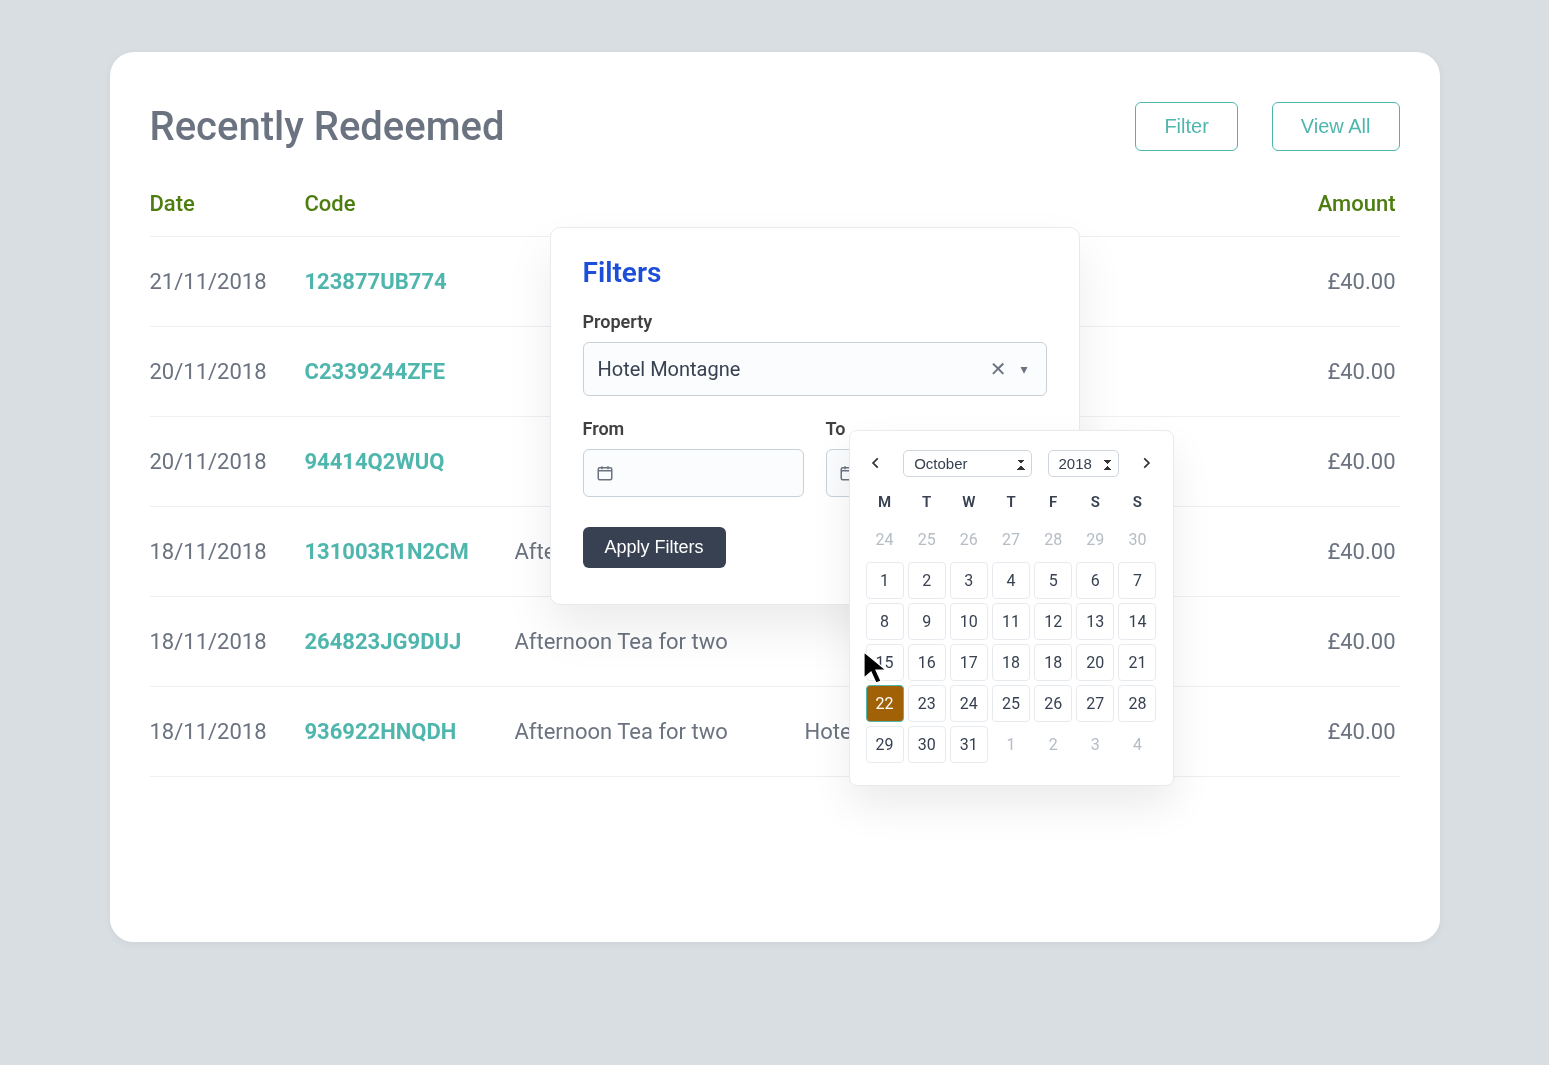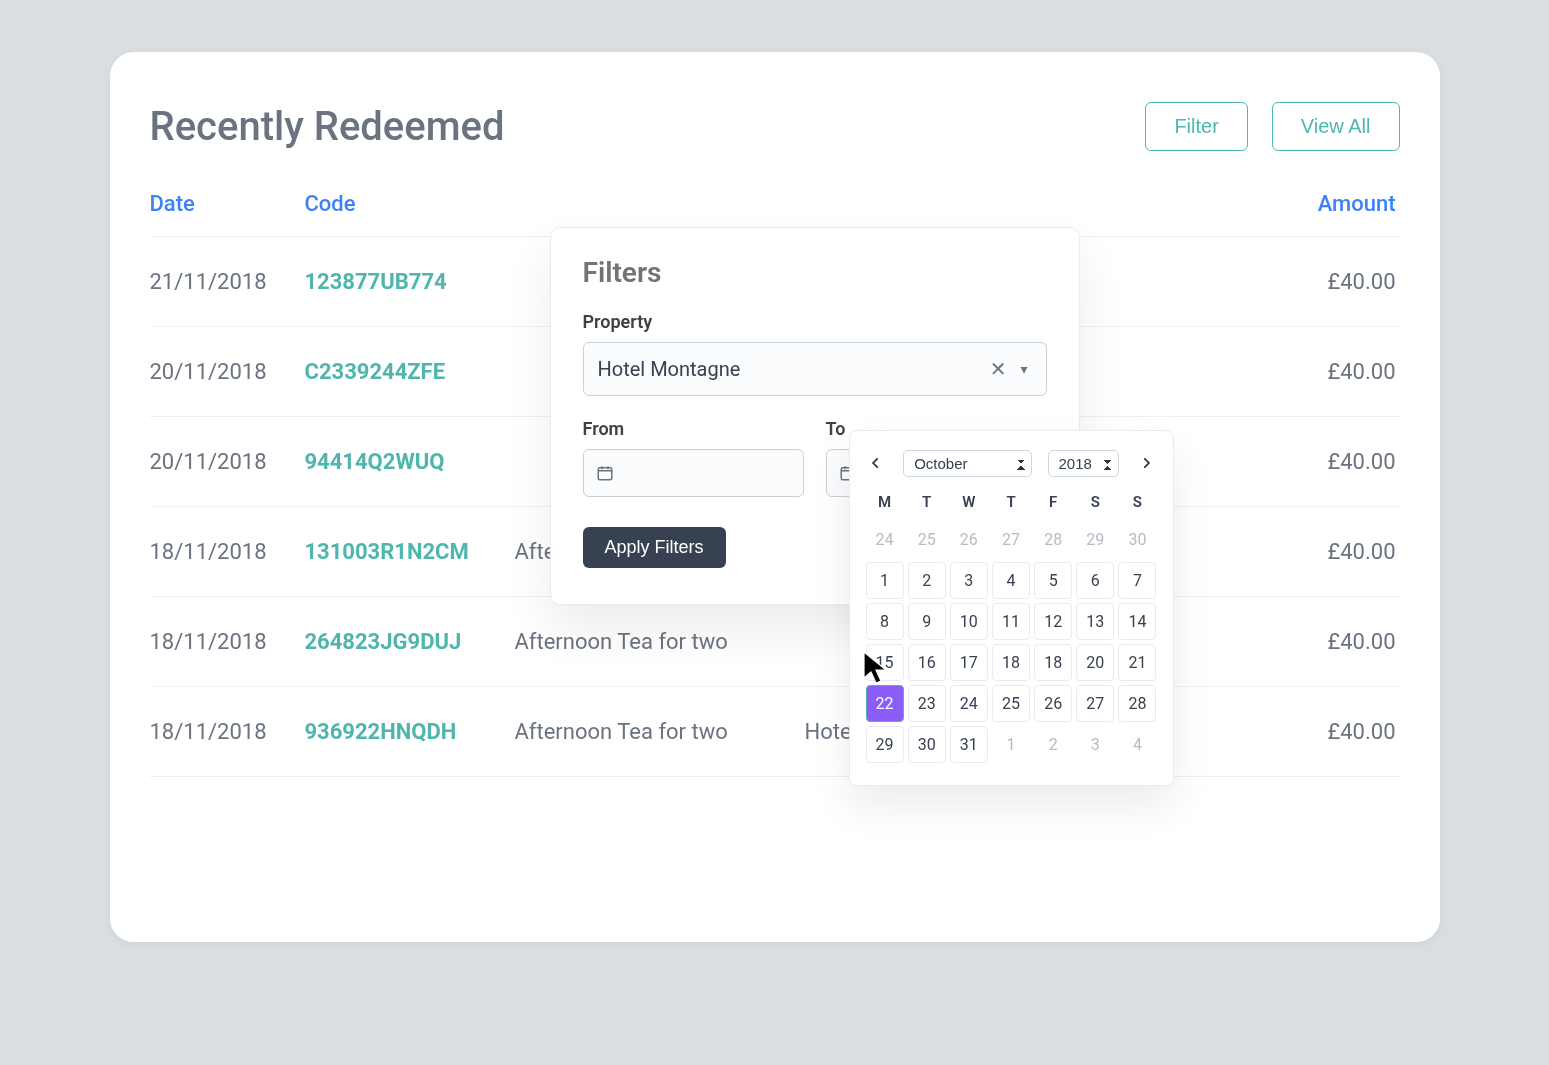--- a/index.html
+++ b/index.html
@@ -32,38 +32,38 @@
     display: flex;
     justify-content: space-between;
     align-items: center;
     margin-bottom: 40px;
   }
   .page-title {
     font-size: 40px;
     font-weight: 500;
     color: #6b7280;
   }
-  .header-actions { display:flex; gap:24px; }
+  .header-actions { display:flex; gap:34px; }
   .btn-outline {
     border: 1.5px solid #4fb6ad;
     background: #fff;
     color: #4fb6ad;
     font-size: 20px;
     font-weight: 500;
     padding: 12px 28px;
     border-radius: 6px;
     cursor: pointer;
   }
   .btn-outline.filter-active{ border-color:#4fb6ad; }
   table { width:100%; border-collapse:collapse; table-layout:fixed; }
   th {
     text-align:left;
     font-size: 22px;
     font-weight: 500;
-    color: #3b82f6;
+    color: #4d7c0f;
     padding: 0 0 20px 0;
     border-bottom: 1px solid #edf0f3;
   }
   td {
     font-size: 22px;
     color: #6b7280;
     padding: 32px 0;
     border-bottom: 1px solid #edf0f3;
     white-space: nowrap;
     overflow: hidden;
@@ -78,21 +78,21 @@
     top: 175px;
     left: 440px;
     width: 530px;
     background: #fff;
     border: 1px solid #e7ebef;
     border-radius: 10px;
     box-shadow: 0 24px 48px rgba(0,0,0,0.08);
     padding: 28px 32px 36px 32px;
     z-index: 5;
   }
-  .filters-title { font-size:28px; font-weight:600; color:#737373; margin-bottom:22px;}
+  .filters-title { font-size:28px; font-weight:600; color:#1d4ed8; margin-bottom:22px;}
   .label { font-size:18px; font-weight:600; color:#404040; margin-bottom:10px; display:block;}
   .select-wrap {
     border:1px solid #c8d0d8;
     border-radius:6px;
     display:flex;
     align-items:center;
     padding: 14px 14px;
     background:#fafcfd;
     margin-bottom:22px;
     position:relative;
@@ -150,21 +150,21 @@
   .cal-select.month{ width:130px;}
   .cal-select.year{ width:72px;}
   .cal-grid { display:grid; grid-template-columns:repeat(7, 1fr); gap:4px; }
   .dow { text-align:center; font-size:15px; font-weight:600; color:#374151; padding:6px 0;}
   .day {
     text-align:center; font-size:16px; color:#374151;
     border:1px solid #e7ebef; border-radius:4px;
     padding:8px 0; cursor:pointer; background:#fff;
   }
   .day.muted { color:#b5bcc4; border-color:transparent; background:transparent; cursor:default;}
-  .day.selected { background:#8b5cf6; color:#fff; border-color:#4fb6ad;}
+  .day.selected { background:#a16207; color:#fff; border-color:#4fb6ad;}
   .cursor {
     position:absolute;
     top:650px; left:862px;
     width:28px;height:36px;
     z-index:20;
     pointer-events:none;
   }
 </style>
 </head>
 <body>

